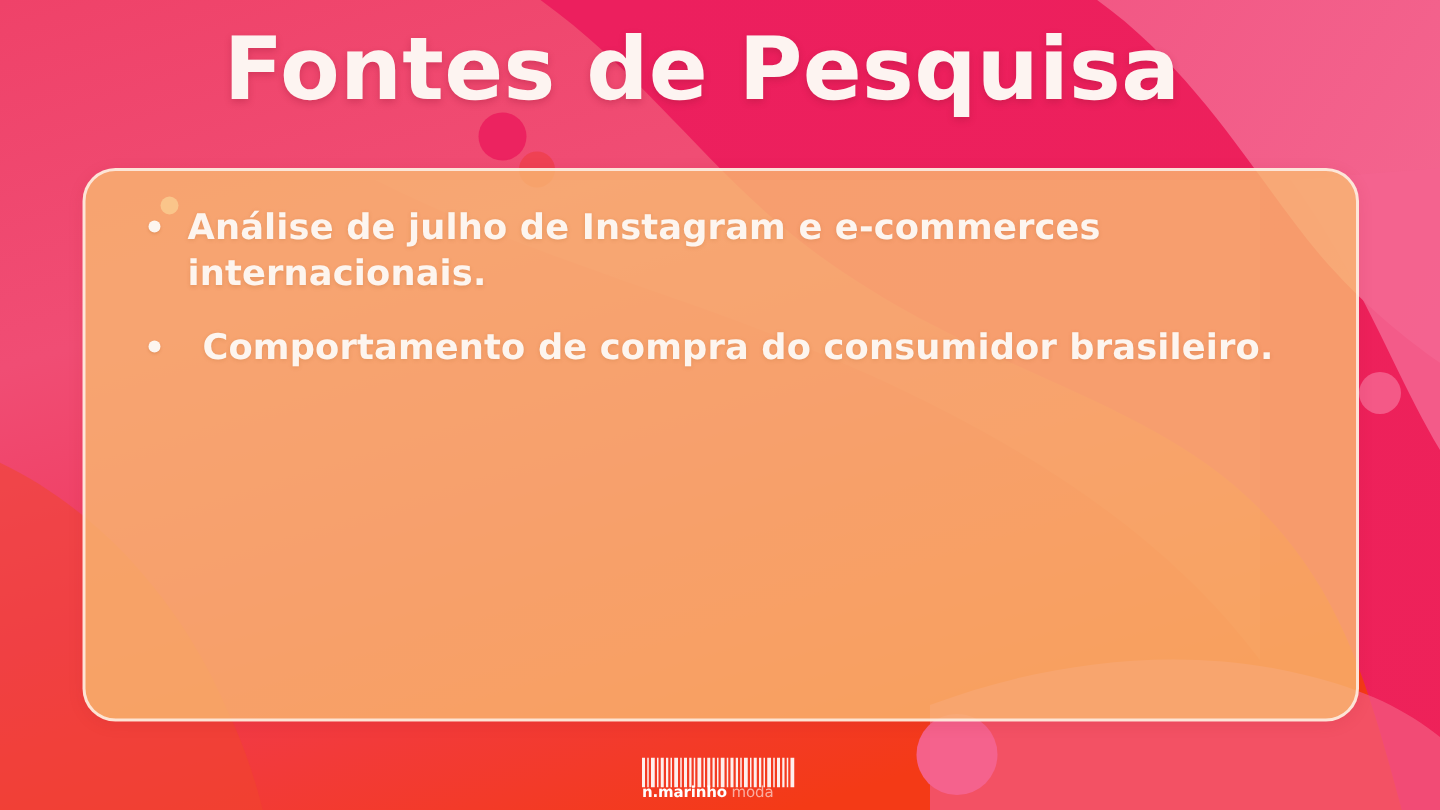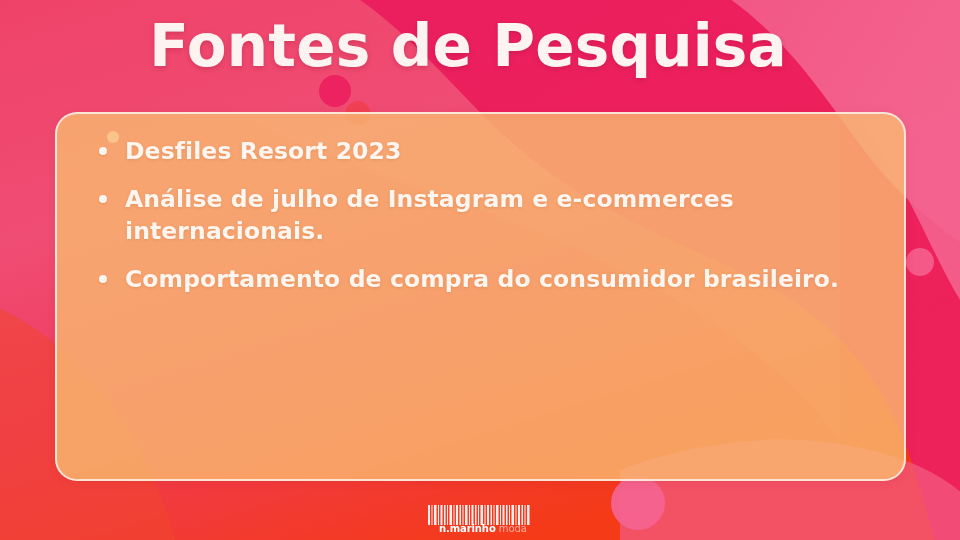--- a/index.html
+++ b/index.html
@@ -78,21 +78,21 @@
     padding-left: 26px;
     margin: 0 0 17px 0;
     font-size: 23.5px;
     line-height: 1.33;
     font-weight: bold;
     color: #fdf5ef;
     text-shadow: 0 1px 3px rgba(170, 90, 30, 0.22);
     letter-spacing: 0.1px;
     max-width: 760px;
   }
-  .bullet-item:last-child { margin-bottom: 16px; }
+  .bullet-item:last-child { margin-bottom: 16px; text-align: center; }
 
   .bullet-item::before {
     content: "";
     position: absolute;
     left: 0;
     top: 11px;
     width: 8px;
     height: 8px;
     border-radius: 50%;
     background: #fdf5ef;
@@ -122,21 +122,20 @@
   .logo-text {
     position: absolute;
     left: 0;
     bottom: 1px;
     width: 104px;
     text-align: left;
     font-size: 10px;
     line-height: 11px;
     letter-spacing: -0.1px;
     white-space: nowrap;
-    margin-left: 11px;
   }
   .logo-name {
     font-weight: bold;
     color: #ffffff;
   }
   .logo-sub {
     font-weight: normal;
     color: rgba(255, 255, 255, 0.58);
   }
 </style>
@@ -205,21 +204,20 @@
     <circle cx="920" cy="262" r="14" fill="#f4638f" opacity="0.85"></circle>
     <circle cx="113" cy="137" r="6" fill="#ffffff" opacity="0.90"></circle>
   </svg>
 
   <div class="title-wrap">
     <h1 class="title">Fontes de Pesquisa</h1>
   </div>
 
   <div class="card">
     <ul class="bullet-list">
-      <li class="bullet-item">Desfiles Resort 2023</li>
       <li class="bullet-item">Análise de julho de Instagram e e-commerces internacionais.</li>
       <li class="bullet-item">Comportamento de compra do consumidor brasileiro.</li>
     </ul>
   </div>
 
   <div class="footer-logo">
     <svg class="barcode" viewBox="0 0 104 20" preserveAspectRatio="none">
       <rect x="0" y="0" width="2" height="20" fill="#ffffff"></rect>
       <rect x="3.5" y="0" width="1" height="20" fill="#ffffff"></rect>
       <rect x="6" y="0" width="2.5" height="20" fill="#ffffff"></rect>

